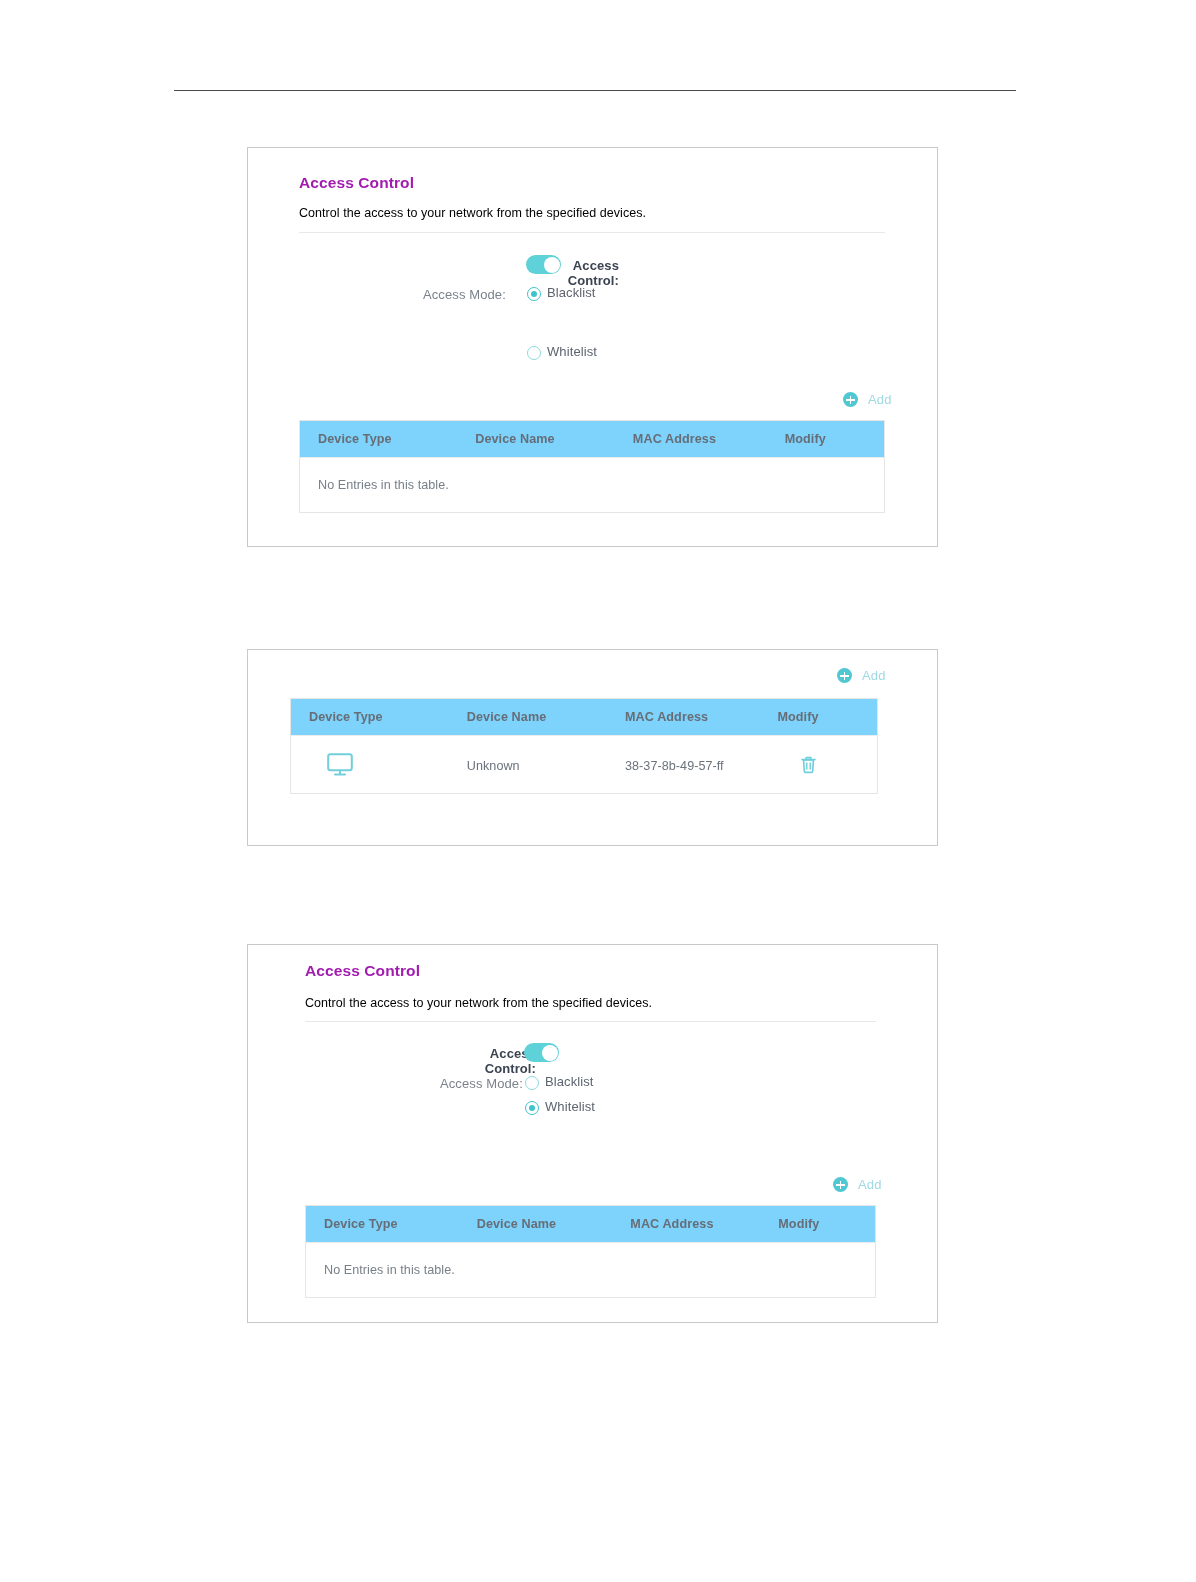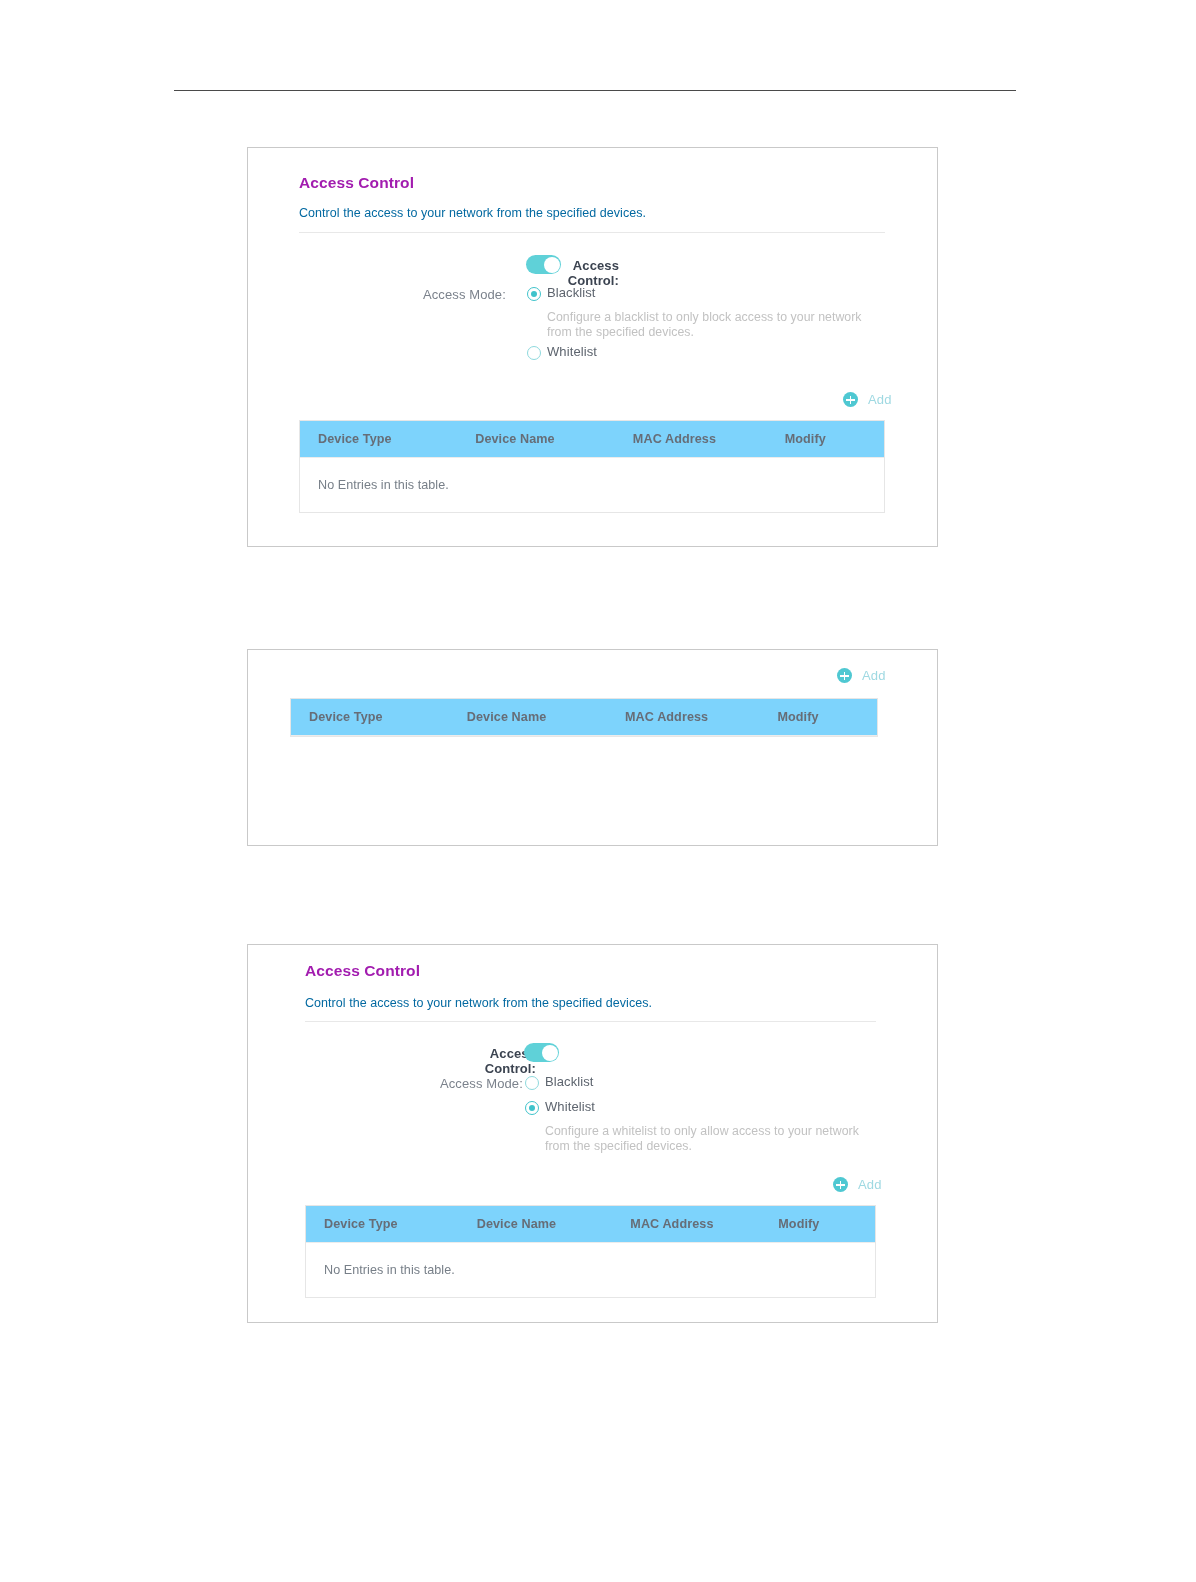--- a/index.html
+++ b/index.html
@@ -38,21 +38,21 @@
   .sec-title {
     position: absolute;
     font-size: 15.5px;
     font-weight: bold;
     color: #a21caf;
     letter-spacing: 0.1px;
   }
   .sec-sub {
     position: absolute;
     font-size: 12.5px;
-    color: #0369a1;
+    color: #000000;
     letter-spacing: 0.05px;
   }
   .sec-divider {
     position: absolute;
     height: 0;
     border-top: 1px solid #e8e8e8;
   }
 
   
   .field-label-bold {
@@ -229,21 +229,20 @@
 
   <div class="toggle" style="left:278px; top:107px;">
     <div class="knob"></div>
   </div>
 
   <div class="field-label" style="left:175px; top:139px; width:96px;">Access Mode:</div>
 
   <div class="radio on" style="left:279px; top:139px;"></div>
   <div class="radio-label" style="left:299px; top:137px;">Blacklist</div>
 
-  <div class="radio-desc" style="left:299px; top:162px; width:330px;">Configure a blacklist to only block access to your network from the specified devices.</div>
 
   <div class="radio" style="left:279px; top:198px;"></div>
   <div class="radio-label" style="left:299px; top:196px;">Whitelist</div>
 
   <div class="add-btn" style="left:595px; top:244px;">
     <span class="add-icon"></span>
     <span class="add-text">Add</span>
   </div>
 
   <div class="tbl" style="left:51px; top:272px; width:586px;">
@@ -267,20 +266,43 @@
   </div>
 
   <div class="tbl" style="left:42px; top:48px; width:588px;">
     <div class="tbl-head">
       <div class="c-type">Device Type</div>
       <div class="c-name">Device Name</div>
       <div class="c-mac">MAC Address</div>
       <div class="c-mod">Modify</div>
     </div>
 
+    <div class="tbl-body-row">
+      <div class="c-type" style="display:flex; align-items:center; padding-left:36px;">
+        <svg class="monitor-icon" width="26" height="24" viewBox="0 0 26 24" fill="none">
+          <rect x="1.2" y="1.2" width="23.6" height="16" rx="2.2" stroke="#72cfda" stroke-width="2"></rect>
+          <line x1="13" y1="17.4" x2="13" y2="21" stroke="#72cfda" stroke-width="2"></line>
+          <line x1="8" y1="21.6" x2="18" y2="21.6" stroke="#72cfda" stroke-width="2" stroke-linecap="round"></line>
+        </svg>
+      </div>
+      <div class="c-name">
+        <span class="cell-text">Unknown</span>
+      </div>
+      <div class="c-mac">
+        <span class="cell-text">38-37-8b-49-57-ff</span>
+      </div>
+      <div class="c-mod" style="display:flex; align-items:center; padding-left:23px;">
+        <svg class="trash-icon" width="17" height="19" viewBox="0 0 17 19" fill="none">
+          <path d="M2 4.6h13" stroke="#6ecfdb" stroke-width="1.6" stroke-linecap="round"></path>
+          <path d="M6.2 4.4V2.6h4.6v1.8" stroke="#6ecfdb" stroke-width="1.6" stroke-linejoin="round"></path>
+          <path d="M3.6 4.9h9.8l-.7 11.3a1.3 1.3 0 0 1-1.3 1.2H5.6a1.3 1.3 0 0 1-1.3-1.2L3.6 4.9z" stroke="#6ecfdb" stroke-width="1.6" stroke-linejoin="round"></path>
+          <path d="M6.8 8v6M10.2 8v6" stroke="#6ecfdb" stroke-width="1.4" stroke-linecap="round"></path>
+        </svg>
+      </div>
+    </div>
   </div>
 </div>
 
 <div class="panel" id="panel-3">
 
   <div class="sec-title" style="left:57px; top:17px;">Access Control</div>
 
   <div class="sec-sub" style="left:57px; top:51px;">Control the access to your network from the specified devices.</div>
 
   <div class="sec-divider" style="left:57px; top:76px; width:571px;"></div>
@@ -292,21 +314,20 @@
   </div>
 
   <div class="field-label" style="left:192px; top:131px; width:96px;">Access Mode:</div>
 
   <div class="radio" style="left:277px; top:131px;"></div>
   <div class="radio-label" style="left:297px; top:129px;">Blacklist</div>
 
   <div class="radio on" style="left:277px; top:156px;"></div>
   <div class="radio-label" style="left:297px; top:154px;">Whitelist</div>
 
-  <div class="radio-desc" style="left:297px; top:179px; width:330px;">Configure a whitelist to only allow access to your network from the specified devices.</div>
 
   <div class="add-btn" style="left:585px; top:232px;">
     <span class="add-icon"></span>
     <span class="add-text">Add</span>
   </div>
 
   <div class="tbl" style="left:57px; top:260px; width:571px;">
     <div class="tbl-head">
       <div class="c-type">Device Type</div>
       <div class="c-name">Device Name</div>

